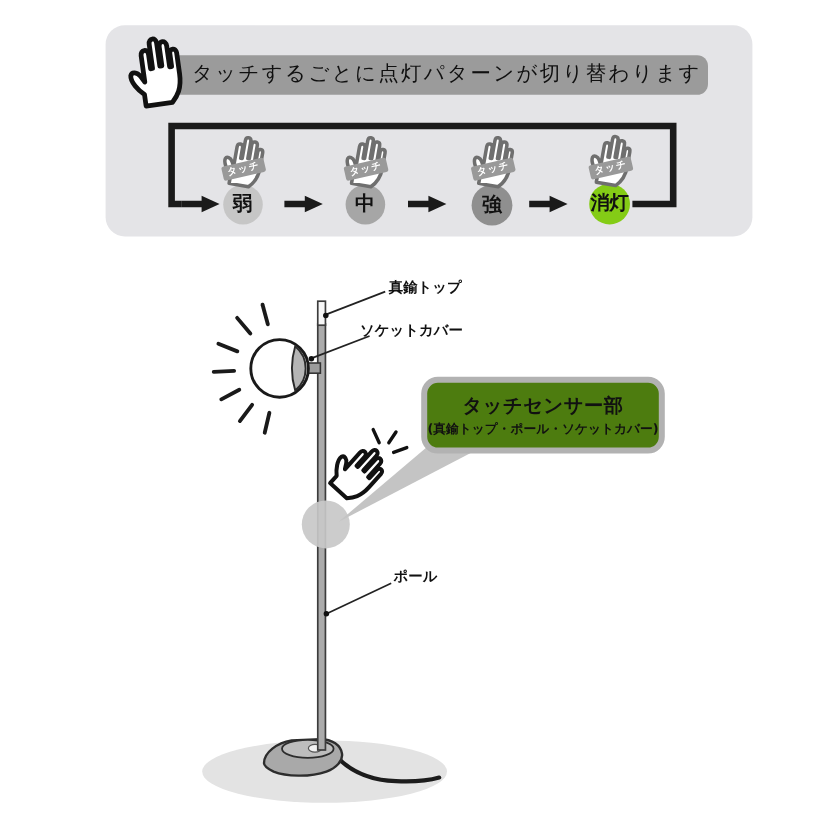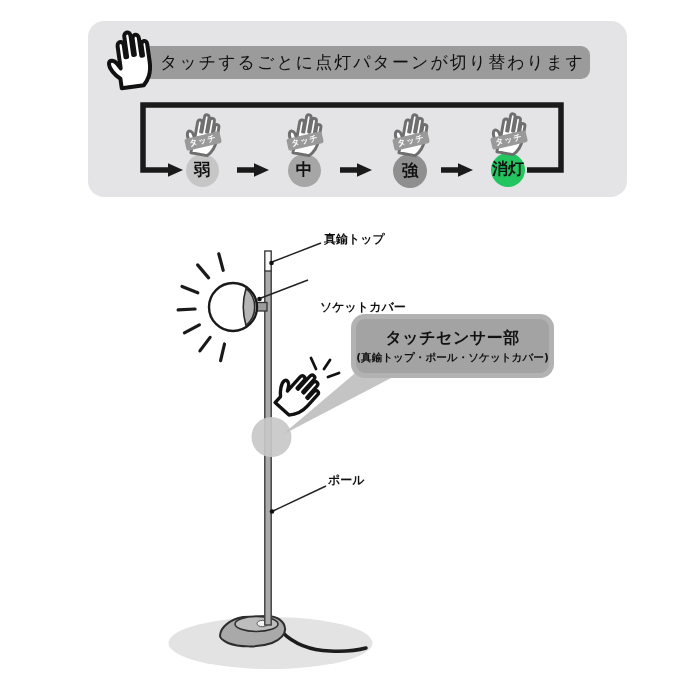--- a/index.html
+++ b/index.html
@@ -31,21 +31,21 @@
     z-index:3;width:36px;height:11.5px;line-height:11.5px;border-radius:2px;
     background:#999999;color:#ffffff;font-size:8px;font-weight:700;
     letter-spacing:1px;text-align:center;transform:rotate(-13deg);
   }
   
   .part-label{
     z-index:3;font-size:12px;font-weight:600;color:#111;white-space:nowrap;
   }
   .callout{
     left:351px;top:314px;width:203px;height:64px;box-sizing:border-box;
-    background:#a3a3a3;border:5px solid #b2b2b2;border-radius:14px;z-index:3;
+    background:#4d7c0f;border:5px solid #b2b2b2;border-radius:14px;z-index:3;
     display:flex;flex-direction:column;align-items:center;justify-content:center;
   }
   .callout-title{font-size:16px;font-weight:800;color:#111;letter-spacing:0.5px;white-space:nowrap;}
   .callout-sub{font-size:10.6px;font-weight:600;color:#111;margin-top:2px;white-space:nowrap;text-align:center;}
   svg.art{left:0;top:0;z-index:2;}
 </style>
 </head>
 <body>
 
 <div class="abs panel" style="background-color: rgb(228, 228, 231);"></div>
@@ -54,21 +54,21 @@
 
 <div class="abs step-circle" style="left: 185.5px; top: 153.5px; width: 33px; height: 33px; background-color: rgb(198, 198, 198);">
   <span class="step-label">弱</span>
 </div>
 <div class="abs step-circle" style="left: 287.5px; top: 153.5px; width: 33px; height: 33px; background-color: rgb(166, 166, 166);">
   <span class="step-label">中</span>
 </div>
 <div class="abs step-circle" style="left: 393px; top: 153.5px; width: 34px; height: 34px; background-color: rgb(143, 143, 143);">
   <span class="step-label">強</span>
 </div>
-<div class="abs step-circle" style="left: 491px; top: 152.5px; width: 34px; height: 34px; background-color: #22c55e;">
+<div class="abs step-circle" style="left: 491px; top: 152.5px; width: 34px; height: 34px; background-color: #84cc16;">
   <span class="step-label" style="font-size:16px;">消灯</span>
 </div>
 
 <svg class="abs art" width="700" height="700" viewBox="0 0 700 700">
   <defs>
     <path id="hand" d="M31,104 L31,87 C23,80 13,66 15,57 C17,51 25,53 29,60 L34,69 L34,30
       C34,21 45,21 45,30 L45,51 L48,51 L48,15 C48,6 59,6 59,15 L59,49 L62,49 L62,21
       C62,12 73,12 73,21 L73,52 L76,52 L76,33 C76,25 86,25 86,33 L86,64
       C86,86 78,96 70,104 Z"></path>
   </defs>
@@ -139,19 +139,19 @@
 
   <use href="#hand" transform="translate(129,62) rotate(-8) scale(0.57) translate(-50,-60)" fill="#ffffff" stroke="#111" stroke-width="7" stroke-linejoin="round" stroke-linecap="round"></use>
 </svg>
 
 <div class="abs touch-banner" style="left:185px;top:135px;">タッチ</div>
 <div class="abs touch-banner" style="left:287px;top:135px;">タッチ</div>
 <div class="abs touch-banner" style="left:393px;top:135px;">タッチ</div>
 <div class="abs touch-banner" style="left:491px;top:134px;">タッチ</div>
 
 <div class="abs part-label" style="left:324px;top:231px;">真鍮トップ</div>
-<div class="abs part-label" style="left:320px;top:267px;margin-top:32px;">ソケットカバー</div>
+<div class="abs part-label" style="left:300px;top:267px;">ソケットカバー</div>
 <div class="abs part-label" style="left:328px;top:472px;">ポール</div>
 
 <div class="abs callout">
   <div class="callout-title">タッチセンサー部</div>
   <div class="callout-sub">(真鍮トップ・ポール・ソケットカバー)</div>
 </div>
 
 </body></html>

